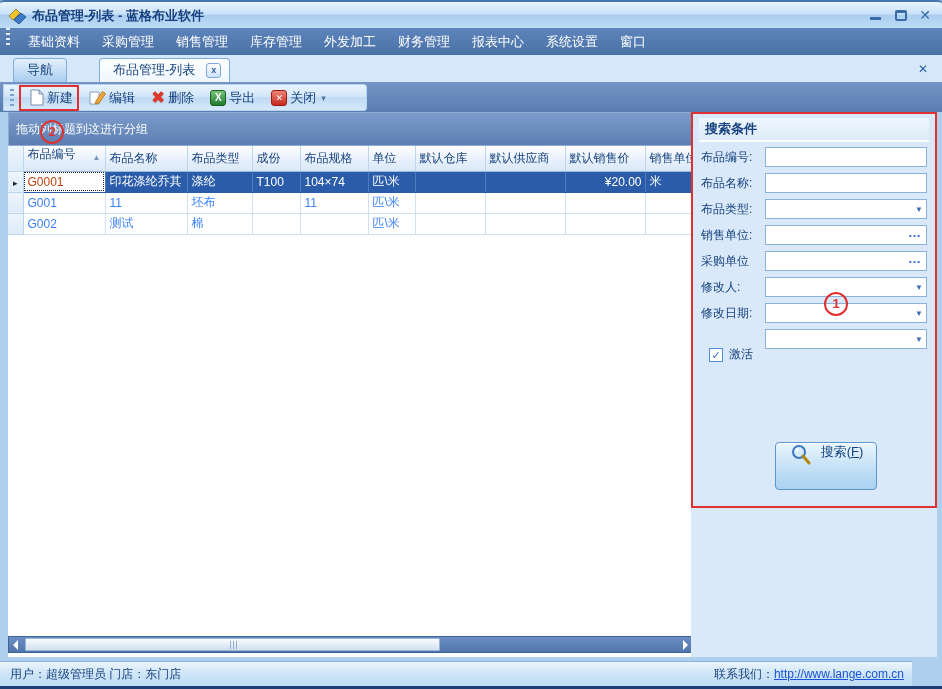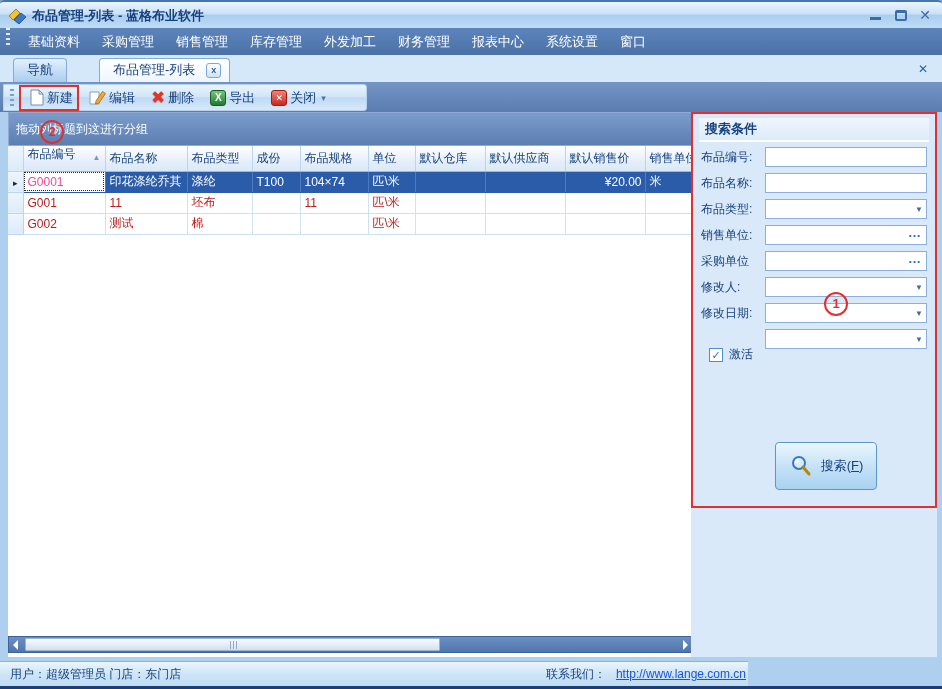--- a/index.html
+++ b/index.html
@@ -69,27 +69,27 @@
 
   
   .grid { position:absolute; left:8px; top:146px; width:685px; height:511px; background:#fff; }
   table { border-collapse:collapse; table-layout:fixed; width:685px; }
   th { height:25px; font-size:12px; font-weight:normal; color:#17427f; text-align:left;
     padding:0 4px; background:linear-gradient(#fefefe,#e6effa 60%,#d9e8f7);
     border-right:1px solid #bcd4ee; border-bottom:1px solid #9bbade;
     overflow:hidden; white-space:nowrap; }
   th.rowhdr, td.rowhdr { background:linear-gradient(#eef5fc,#dcebf9);
     border-right:1px solid #bcd4ee; border-bottom:1px solid #bcd4ee; padding:0; text-align:center; }
-  td { height:21px; font-size:12px; color:#b91c1c; padding:0 4px;
+  td { height:21px; font-size:12px; color:#3b82f6; padding:0 4px;
     border-right:1px solid #cfe2f4; border-bottom:1px solid #cfe2f4;
     overflow:hidden; white-space:nowrap; }
   tr.sel td { background:#2a5caa; color:#fff; border-right-color:#4e7bbd; border-bottom-color:#2a5caa; }
   tr.sel td.rowhdr { background:linear-gradient(#eef5fc,#dcebf9); color:#222;
     border-right-color:#bcd4ee; border-bottom-color:#bcd4ee; }
-  tr.sel td.focus-cell { background:#fff; color:#ec4899; outline:1px dotted #222; outline-offset:-2px; }
+  tr.sel td.focus-cell { background:#fff; color:#c2410c; outline:1px dotted #222; outline-offset:-2px; }
   td.num { text-align:right; padding-right:3px; }
   .sort-icon { float:right; color:#7a97b8; font-size:8px; line-height:24px; }
   .row-arrow { font-size:9px; color:#222; }
 
   
   .hscroll { position:absolute; left:0; top:490px; width:685px; height:17px;
     background:linear-gradient(#6b8fc4,#4f76ac); border:1px solid #3d639a; }
   .hs-btn { position:absolute; top:0; width:15px; height:15px; }
   .hs-left { left:0; } .hs-right { right:0; }
   .tri-l { position:absolute; left:4px; top:3px; width:0; height:0;
@@ -114,40 +114,40 @@
   .sel-arrow { position:absolute; right:3px; top:5px; font-size:8px; color:#3c6cae; line-height:10px; }
   .ellipsis { position:absolute; right:4px; top:-1px; font-size:13px; font-weight:bold;
     color:#2f6bd8; letter-spacing:1px; }
   .check-row { position:absolute; left:18px; display:flex; align-items:center; gap:6px; }
   .checkbox { width:14px; height:14px; background:#fff; border:1px solid #4f8fd0;
     color:#2b6fd4; font-size:11px; font-weight:bold; line-height:12px; text-align:center; }
   .check-label { font-size:12px; color:#17427f; }
   .search-btn { position:absolute; left:84px; top:330px; width:102px; height:48px;
     background:linear-gradient(#eaf6fe,#c3e0f6 55%,#a9d2f1);
     border:1px solid #5a96d0; border-radius:4px;
-    display:flex; align-items:center; justify-content:center; gap:8px;
+    display:flex; align-items:flex-start; justify-content:center; gap:8px;
     color:#17427f; font-size:13px; box-shadow:inset 0 1px 0 #fff; }
   .skey { text-decoration:underline; }
 
   
   .red-rect { position:absolute; border:2px solid #e03030; pointer-events:none; }
   .rect-new { left:19px; top:85px; width:60px; height:26px; }
   .rect-panel { left:691px; top:112px; width:246px; height:396px; }
   .red-circle { position:absolute; width:24px; height:24px; border:2px solid #e03030;
     border-radius:50%; color:#e03030; font-size:13px; font-weight:bold;
     text-align:center; line-height:20px; background:transparent; pointer-events:none; }
   .circle-two { left:40px; top:120px; }
   .circle-one { left:824px; top:292px; }
 
   
-  .statusbar { position:absolute; left:0; top:661px; width:748px; height:25px;
+  .statusbar { position:absolute; left:0; top:661px; width:912px; height:25px;
     background:linear-gradient(#eaf5fd,#cfe5f7 50%,#bedcf3);
     border-top:1px solid #8ab2dc; font-size:12px; color:#17427f; line-height:24px; }
   .status-left { position:absolute; left:10px; }
-  .status-right { position:absolute; right:2px; display:flex; gap:10px; }
+  .status-right { position:absolute; right:8px; display:flex; }
   .status-link { color:#1a55d6; text-decoration:underline; }
   .bottom-edge { position:absolute; left:0; top:686px; width:942px; height:3px; background:#1d3d77; }
 </style>
 </head>
 <body>
 
 <div class="win">
 
   <div class="titlebar">
     <svg class="app-icon" width="19" height="18" viewBox="0 0 19 18">

